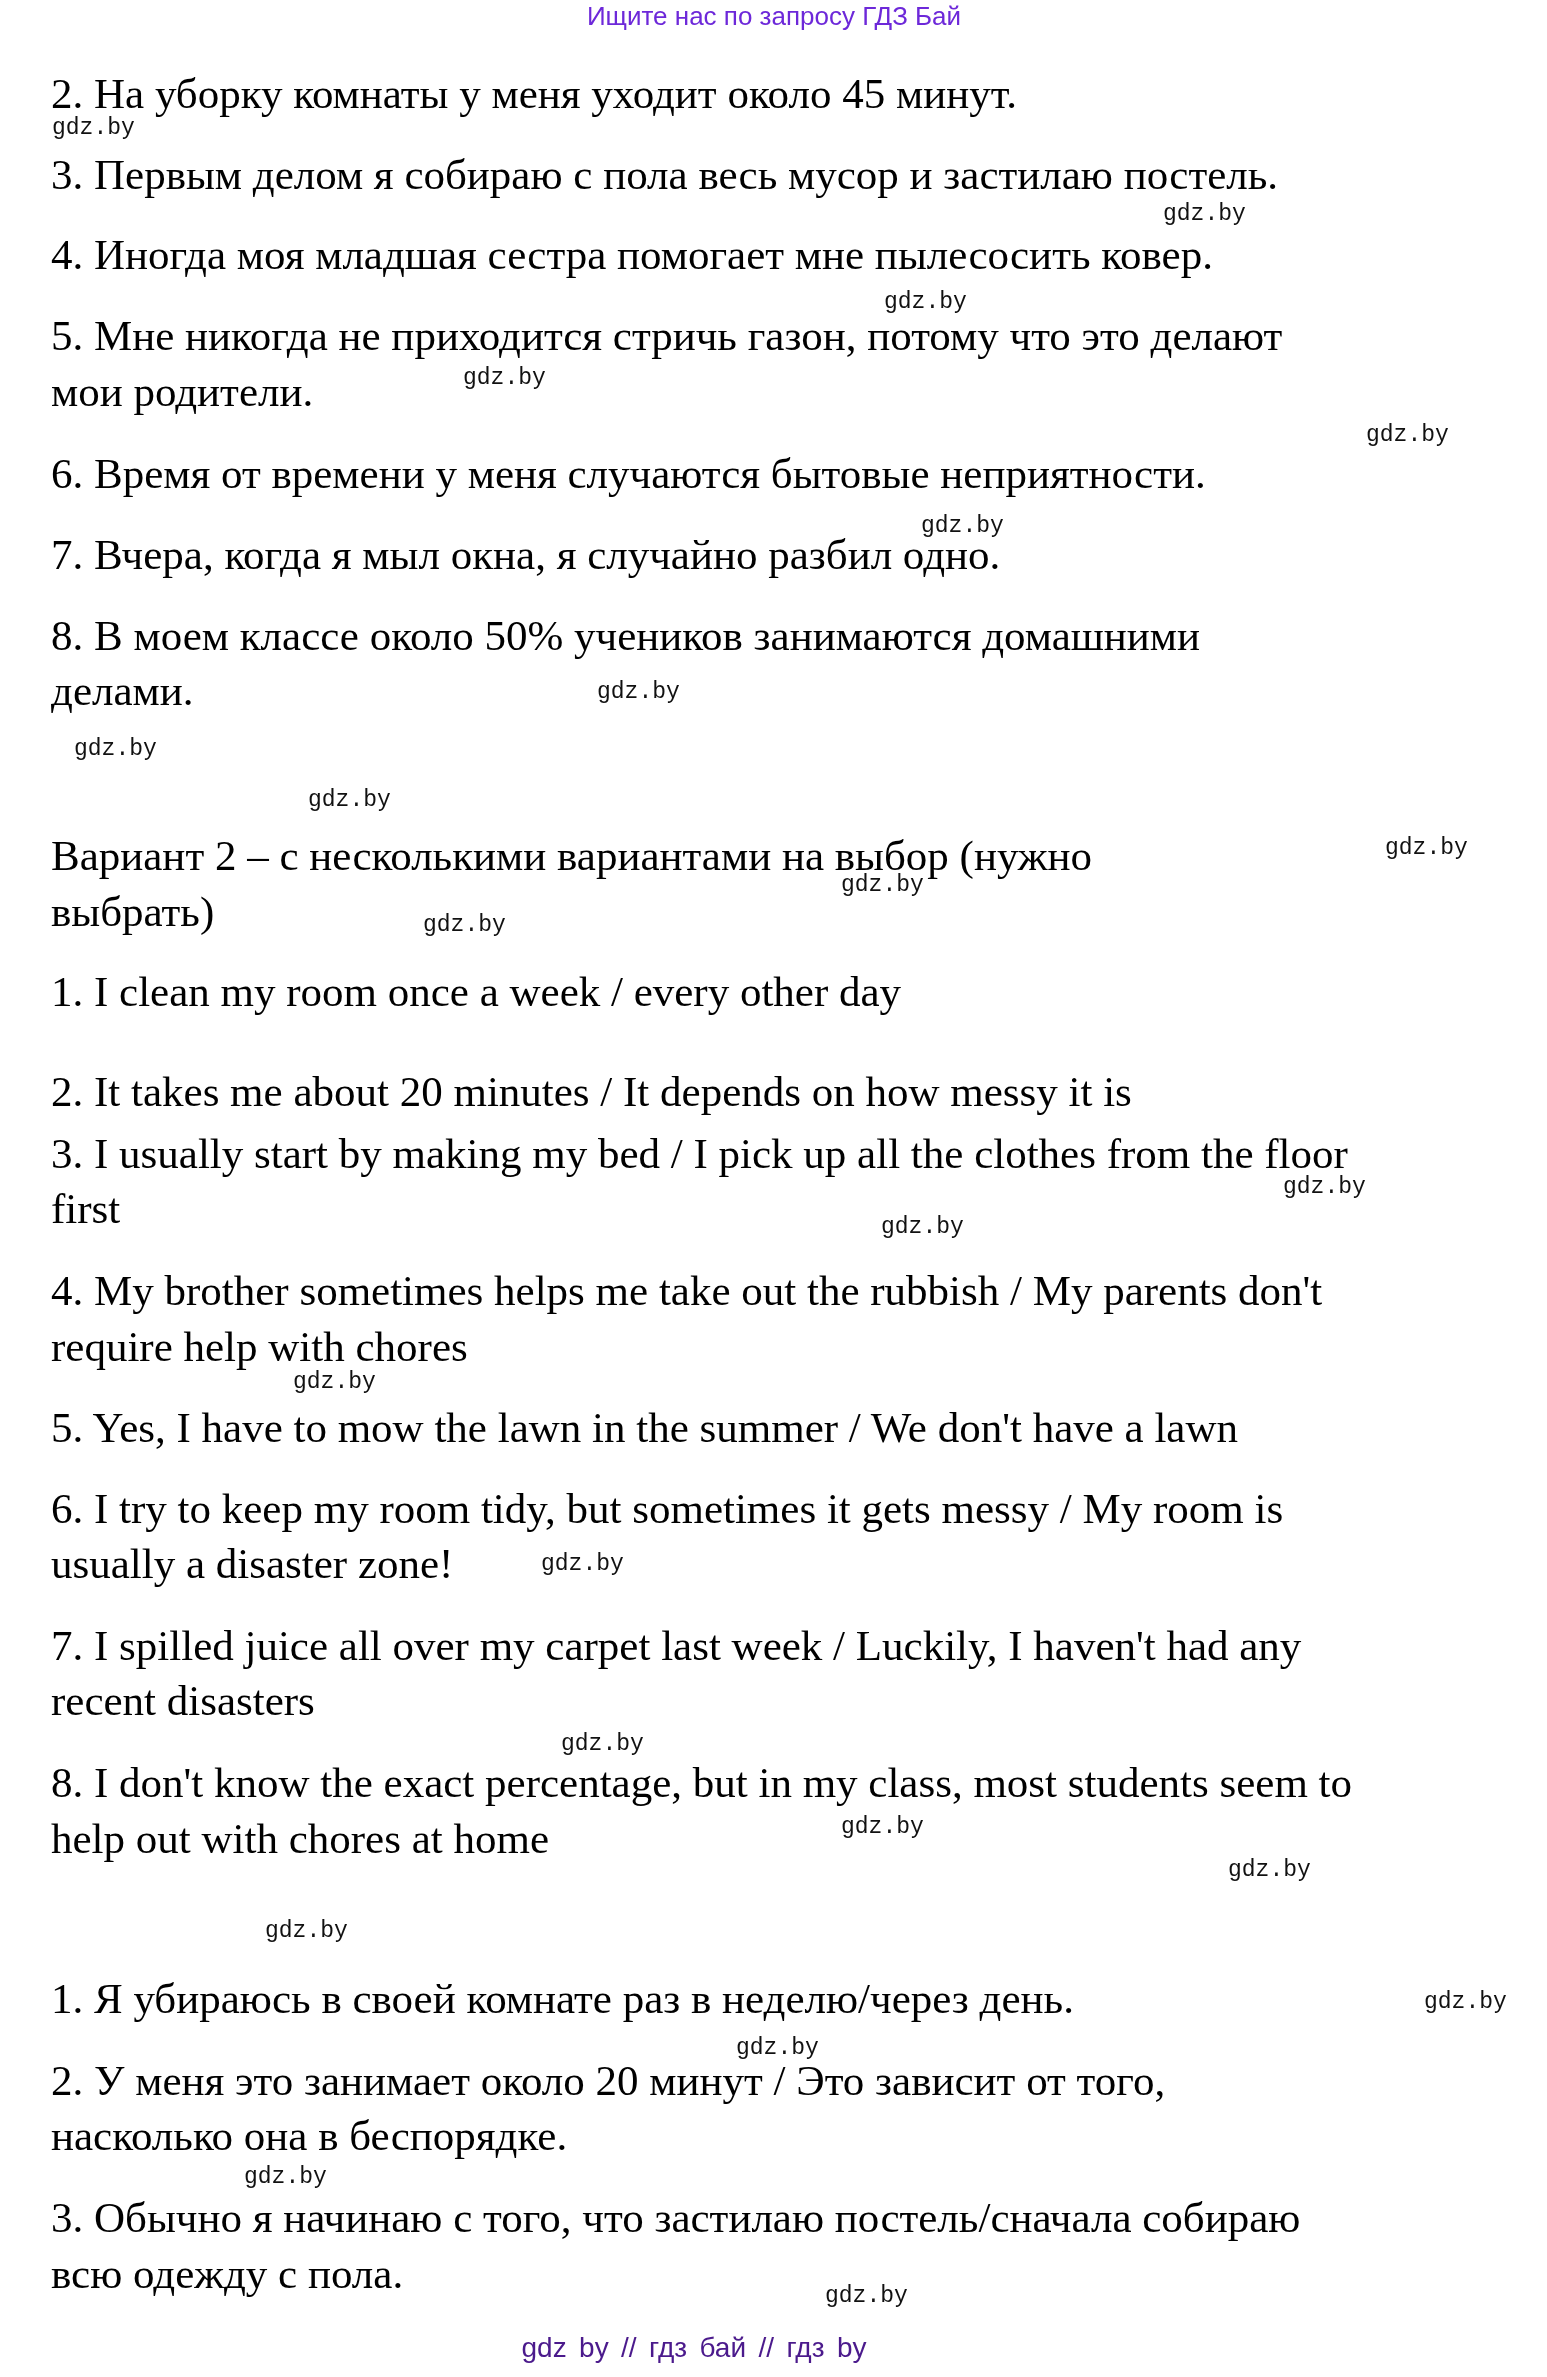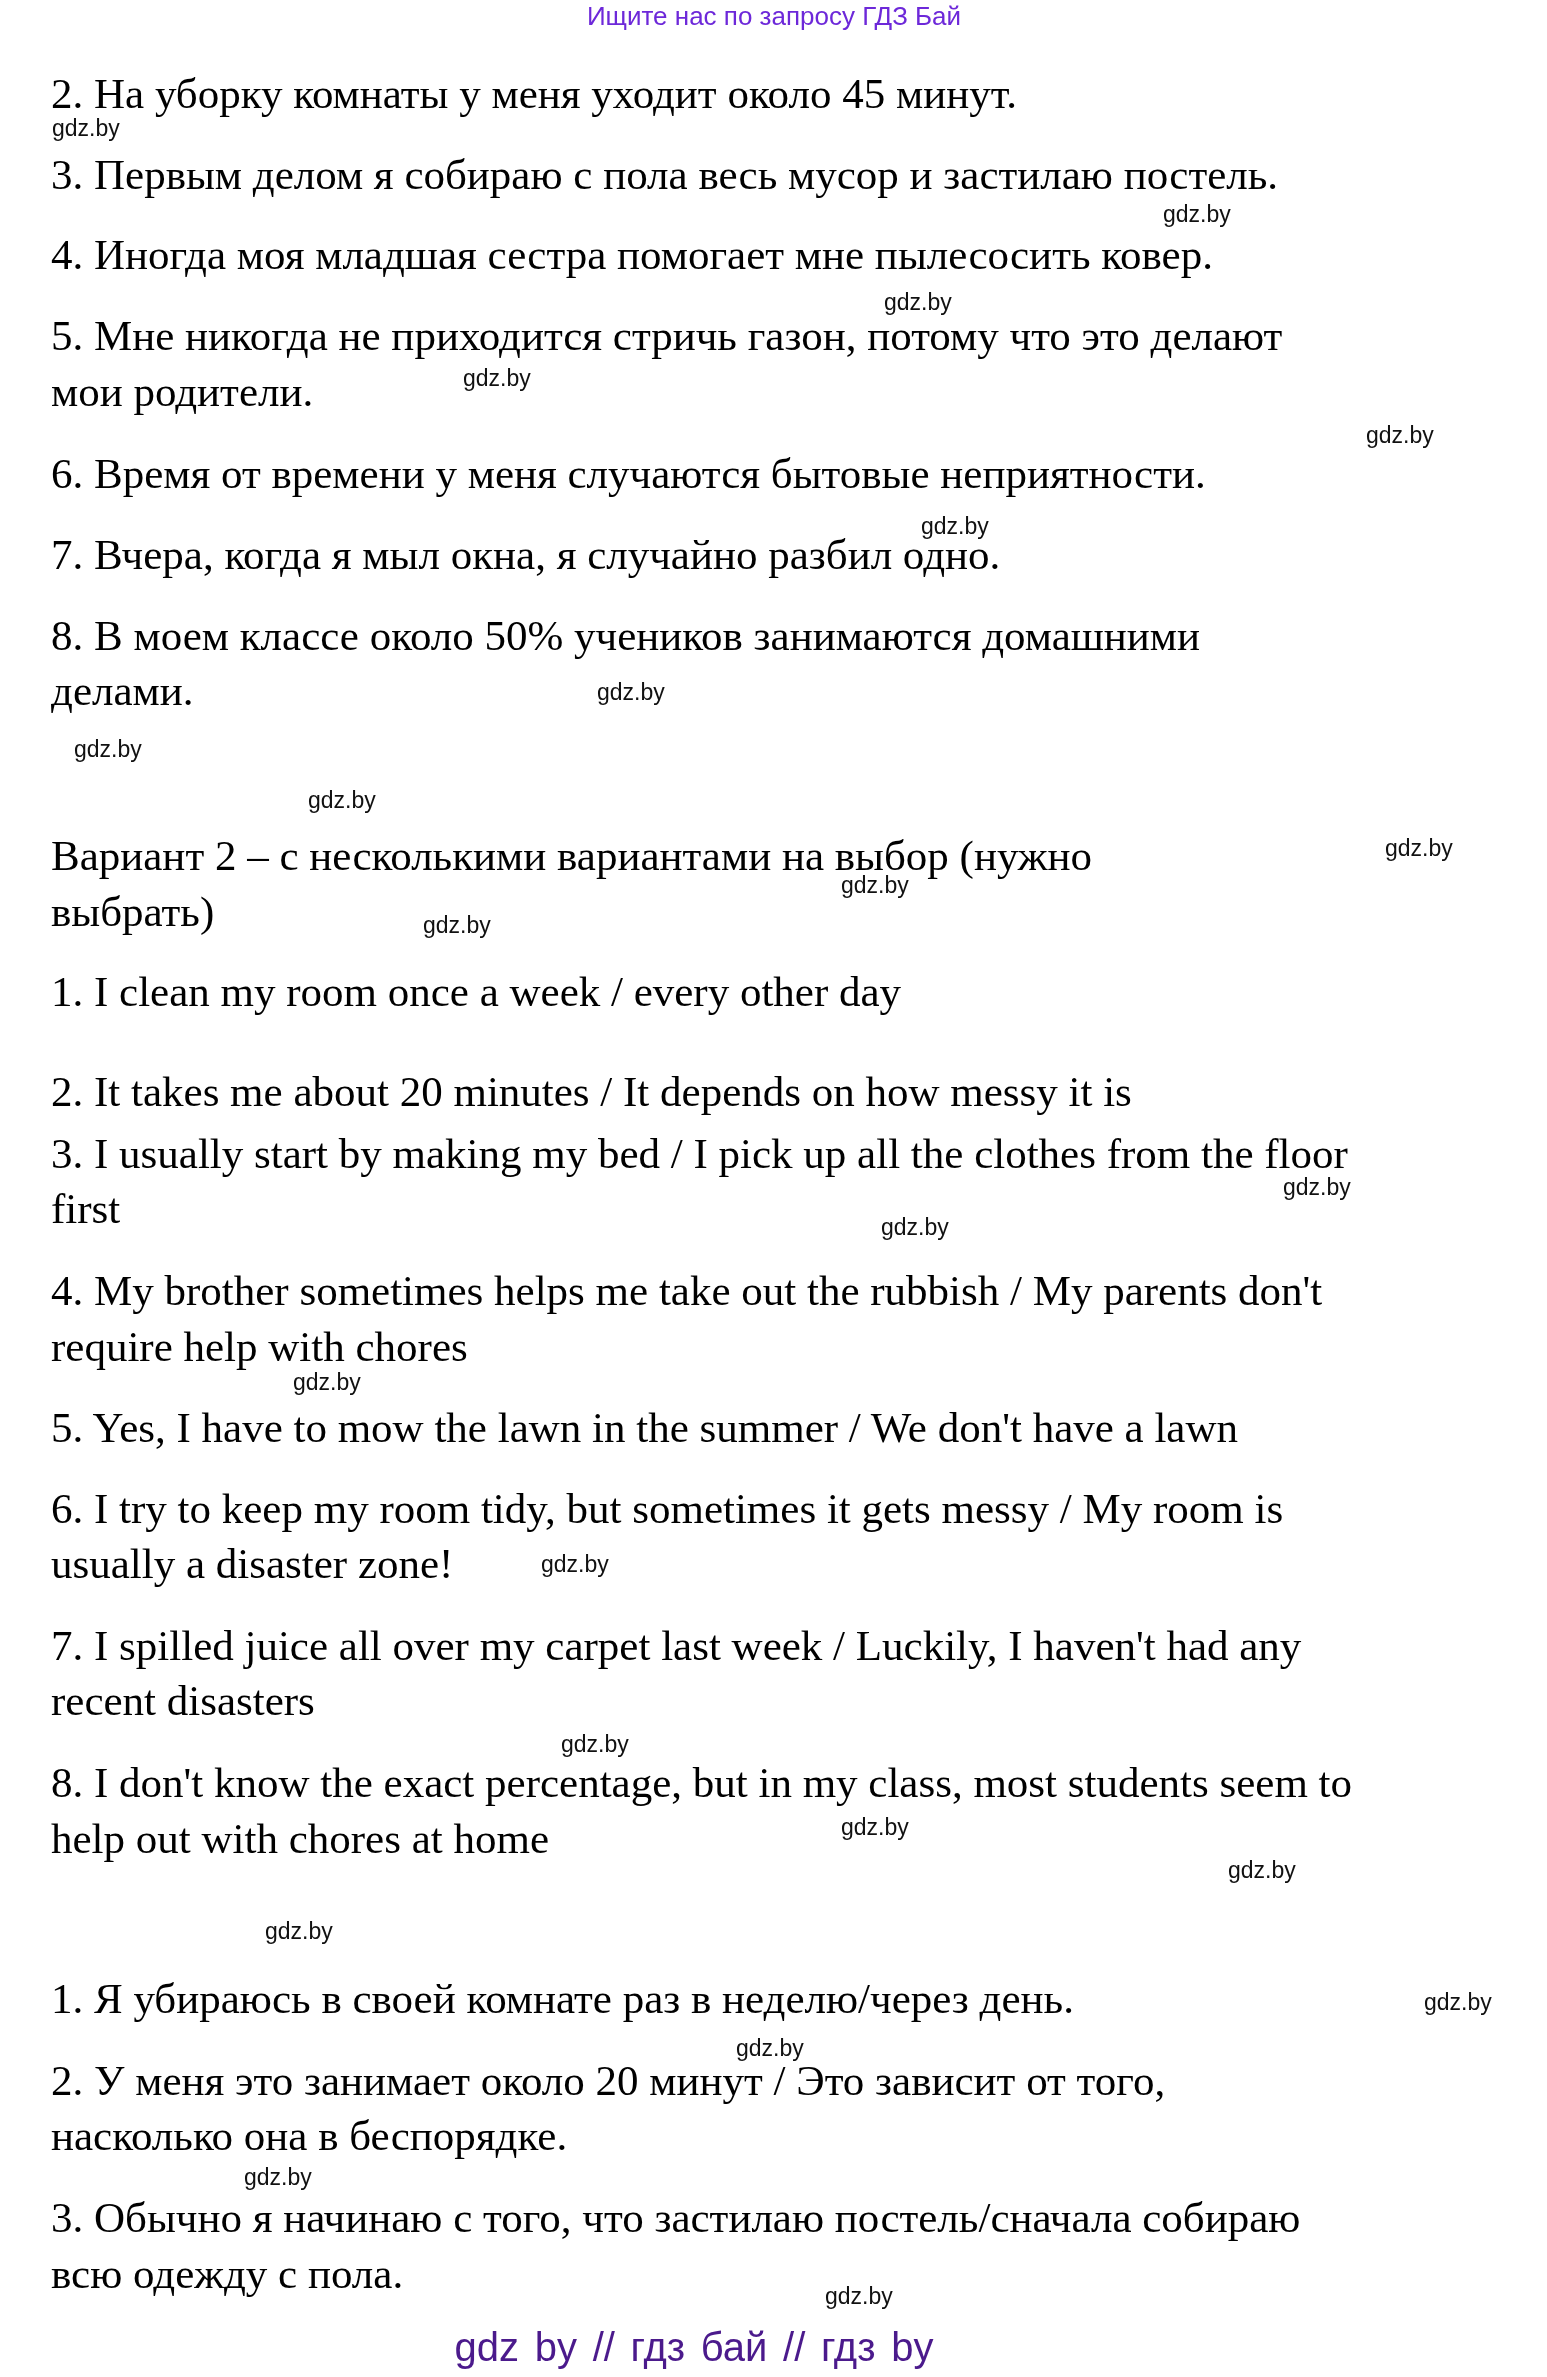--- a/index.html
+++ b/index.html
@@ -11,26 +11,26 @@
       line-height: 28px;
     }
     .line {
       position: absolute; left: 51px;
       font-family: "Liberation Serif", serif; font-size: 43px; color: #000000;
       line-height: 56px; white-space: nowrap;
     }
     .line.bold { font-weight: normal; }
     .wm {
       position: absolute;
-      font-family: Liberation Sans, sans-serif; font-size: 23px; color: #111111;
+      font-family: Liberation Mono, monospace; font-size: 23px; color: #111111;
       line-height: 25px; white-space: nowrap;
     }
     .footer {
       position: absolute; left: 0; top: 2332px; width: 1388px; text-align: center;
-      font-family: "Liberation Sans", sans-serif; font-size: 40px; color: #4b1a8c;
+      font-family: "Liberation Sans", sans-serif; font-size: 28px; color: #4b1a8c;
       line-height: 31px; word-spacing: 4.6px;
     }
   </style>
 </head>
 <body>
 
 <div class="page">
 
   <div class="header-banner">Ищите нас по запросу ГДЗ Бай</div>
 

